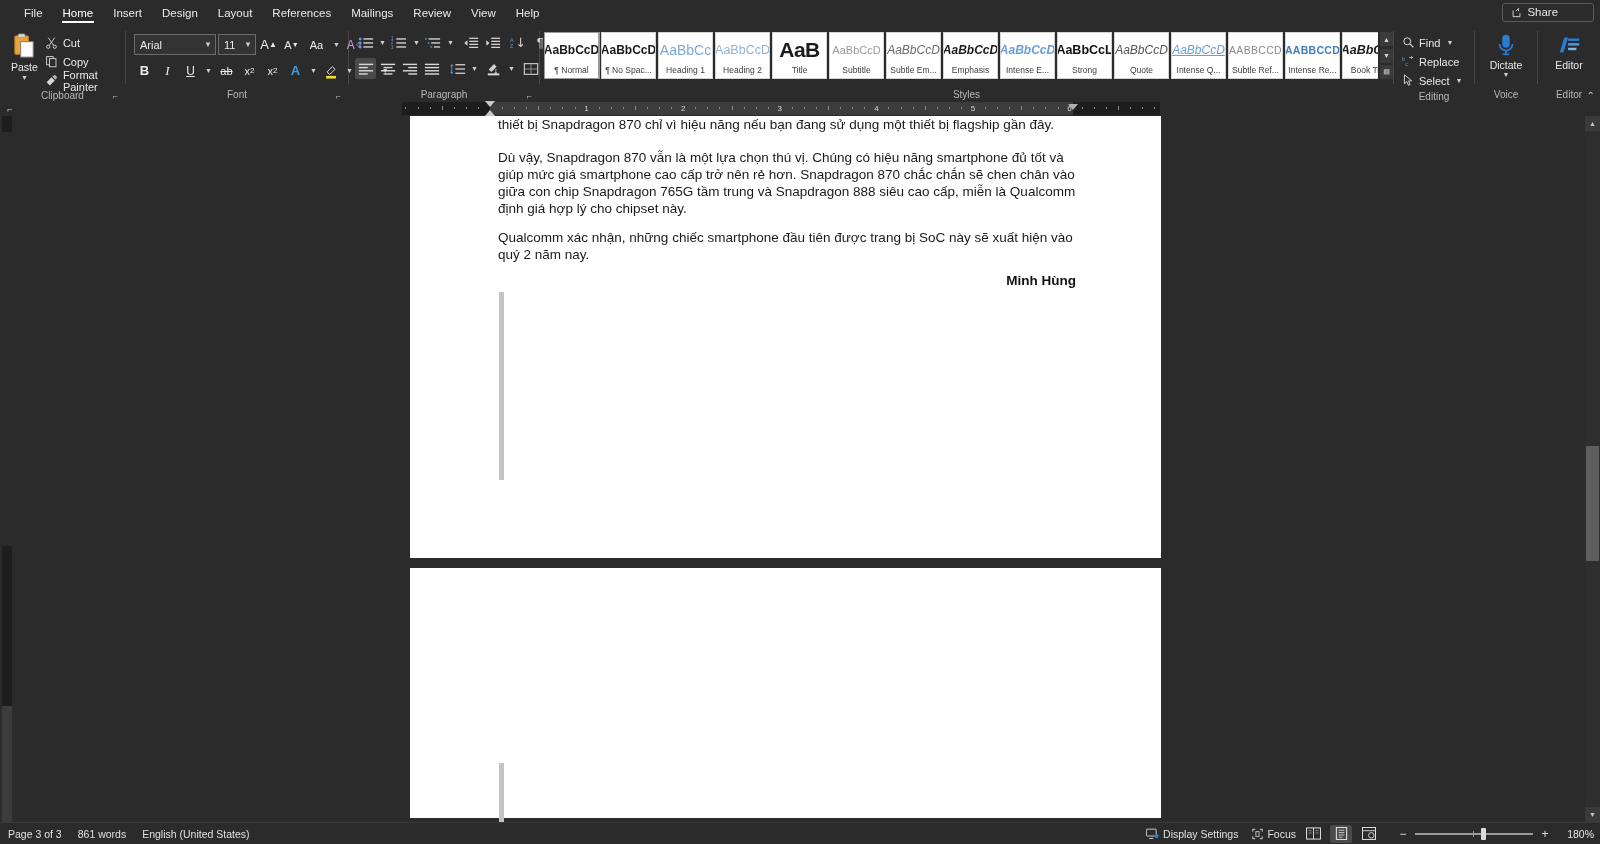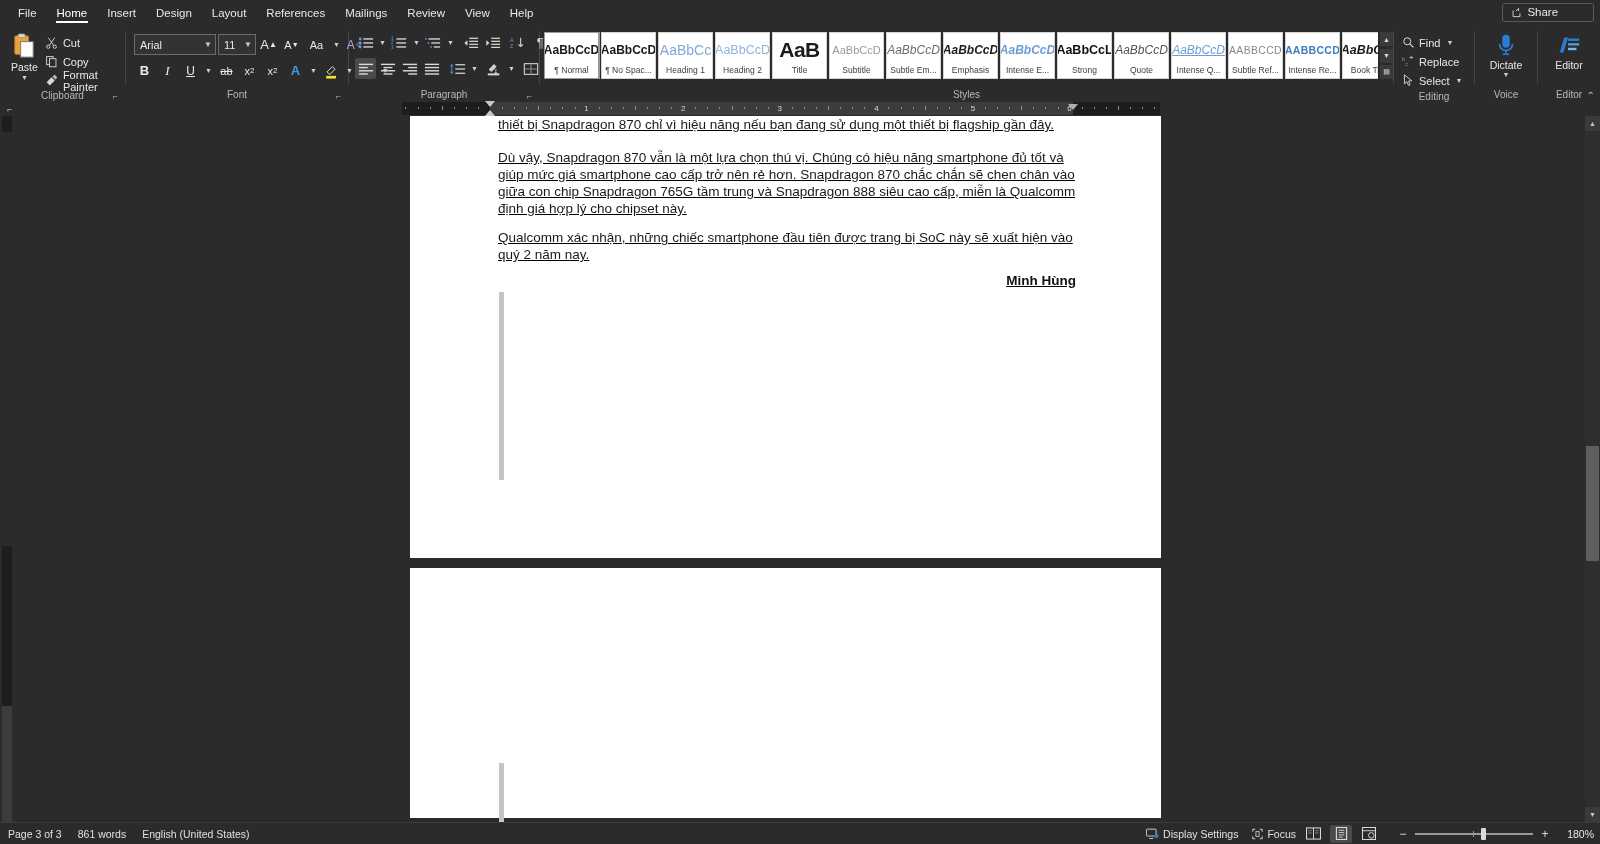--- a/index.html
+++ b/index.html
@@ -8,21 +8,21 @@
     background: #2b2b2b;
     font-family: "Liberation Sans", sans-serif;
     overflow: hidden;
     -webkit-font-smoothing: antialiased;
   }
   .app { width: 1600px; height: 844px; position: relative; display: flex; flex-direction: column; }
 
   
   .tabbar {
     height: 26px; background: #2b2b2b; display: flex; align-items: center;
-    padding-left: 8px; position: relative; flex: none;
+    padding-left: 14px; position: relative; flex: none;
   }
   .tab {
     font-size: 11.5px; color: #e8e8e8; padding: 4px 10px 5px 10px;
     cursor: default; position: relative; white-space: nowrap;
   }
   .tab.active { color: #ffffff; }
   .tab.active::after {
     content: ""; position: absolute; left: 9px; right: 9px; bottom: 1px;
     height: 2px; background: #ffffff;
   }
@@ -668,21 +668,21 @@
 
   <div class="workspace">
 
     <div class="vruler">
       <div class="vr-seg dark" style="top:0px;height:16px;"></div>
       <div class="vr-seg dark" style="top:430px;height:160px;"></div>
       <div class="vr-seg" style="top:590px;height:130px;"></div>
     </div>
 
     <div class="page" style="top:0px;height:442px;">
-      <div class="page-text" style="top:2px;text-decoration:underline;">
+      <div class="page-text" style="top:2px;">
         <div class="p clipped" style="margin-top:-2px;">thiết bị Snapdragon 870 chỉ vì hiệu năng nếu bạn đang sử dụng một thiết bị flagship gần đây.</div>
         <div class="p" style="margin-top:16px;">Dù vậy, Snapdragon 870 vẫn là một lựa chọn thú vị. Chúng có hiệu năng smartphone đủ tốt và giúp mức giá smartphone cao cấp trở nên rẻ hơn. Snapdragon 870 chắc chắn sẽ chen chân vào giữa con chip Snapdragon 765G tầm trung và Snapdragon 888 siêu cao cấp, miễn là Qualcomm định giá hợp lý cho chipset này.</div>
         <div class="p" style="margin-top:12px;">Qualcomm xác nhận, những chiếc smartphone đầu tiên được trang bị SoC này sẽ xuất hiện vào quý 2 năm nay.</div>
         <div class="sig" style="margin-top:10px;">Minh Hùng</div>
       </div>
       <div class="obj-bar" style="left:89px;top:176px;height:188px;"></div>
     </div>
 
     <div class="page" style="top:452px;height:250px;">
       <div class="obj-bar" style="left:89px;top:195px;height:105px;"></div>

